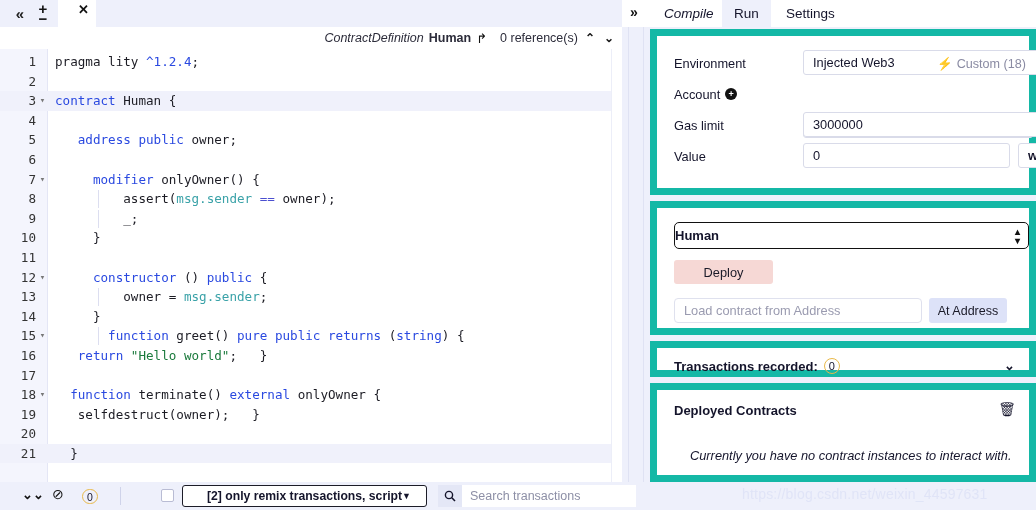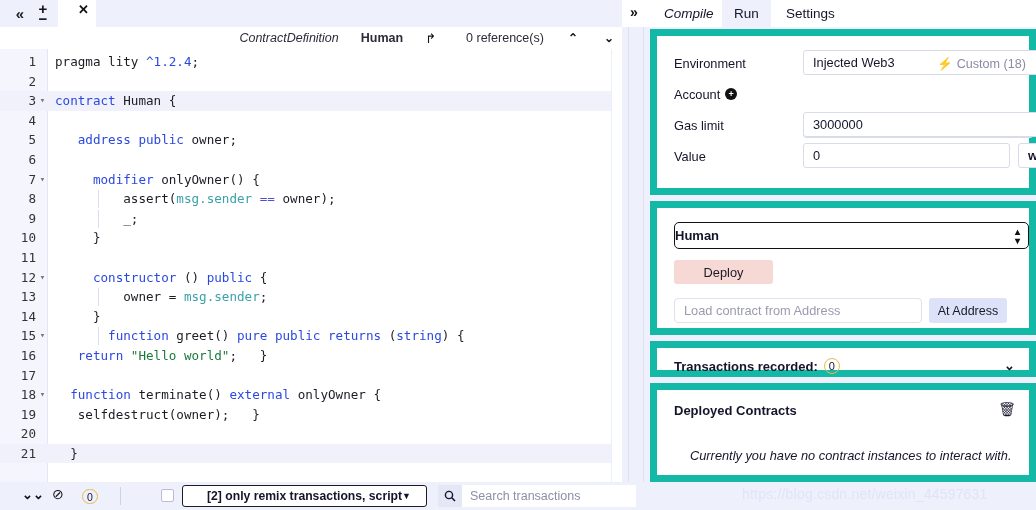--- a/index.html
+++ b/index.html
@@ -61,21 +61,21 @@
 
   
   .editor-wrap {
     position: absolute; left: 0; top: 27px; width: 622px; height: 455px;
     background: #ffffff;
   }
   .ctxbar {
     position: absolute; left: 0; top: 0; width: 622px; height: 22px;
     background: #ffffff;
     display: flex; align-items: center; justify-content: flex-end;
-    padding-right: 6px; gap: 22px;
+    padding-right: 6px; gap: 5px;
     font-size: 12.5px; color: #2c2c3a;
   }
   .ctx-type { font-style: italic; }
   .ctx-name { font-weight: bold; }
   .ctx-arrow { font-size: 13px; color: #111; }
   .ctx-refs { margin-left: 8px; font-size: 12.5px; color: #2c2c3a; }
   .ctx-up, .ctx-dn { font-size: 12px; color: #111; font-weight: bold; padding: 0 2px; }
 
   .code-area {
     position: absolute; left: 0; top: 22px; width: 622px; height: 433px;

